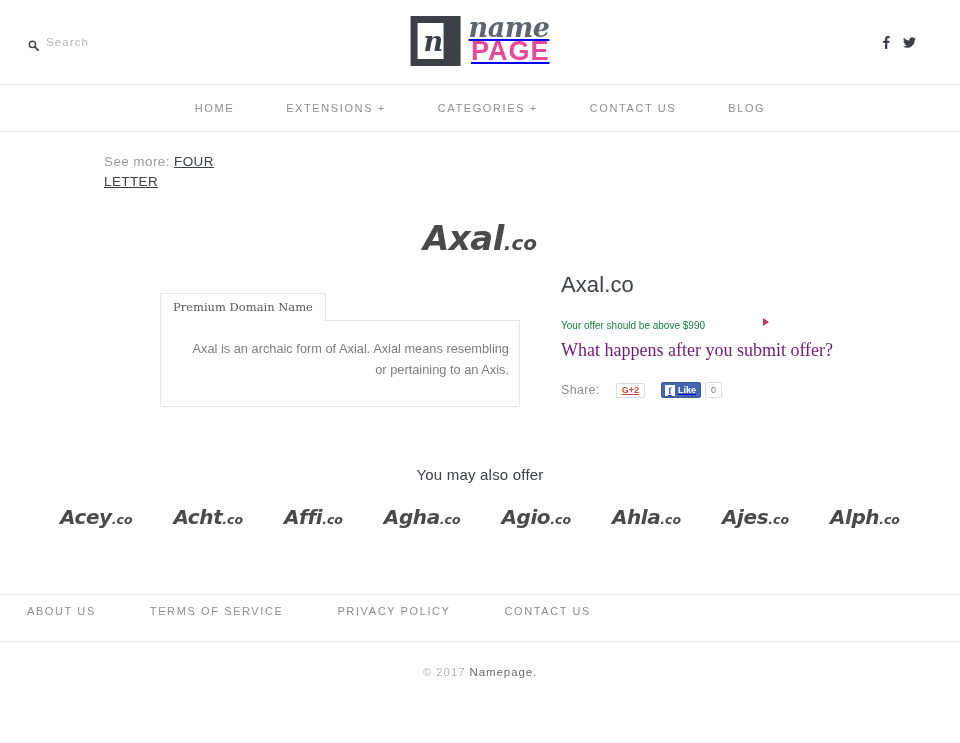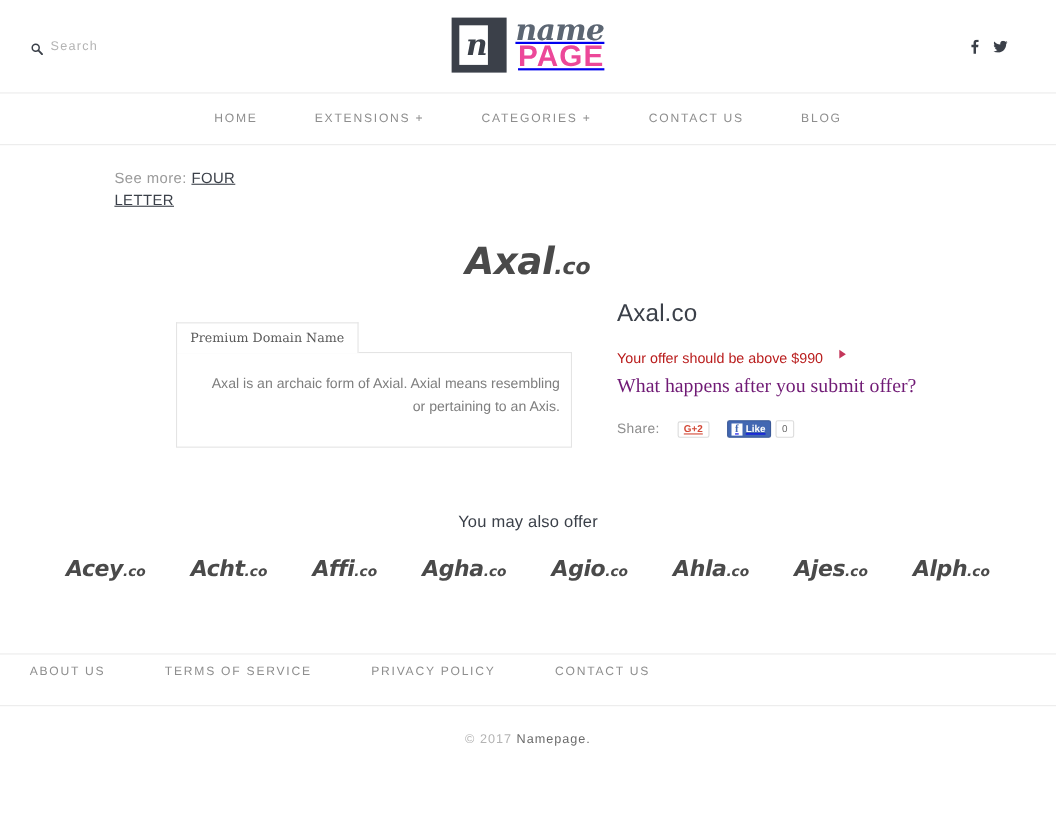--- a/index.html
+++ b/index.html
@@ -123,22 +123,22 @@
     font-family: "Liberation Sans", sans-serif;
   }
   .make-offer {
     display: block; width: 113px; height: 31px;
     background: #5d6d7a; color: #ffffff; border: none;
     font-size: 11.5px; letter-spacing: 1.1px;
     font-family: "Liberation Sans", sans-serif;
     cursor: pointer; margin-bottom: 14px;
   }
   .offer-note {
-    position: relative; font-size: 13px; line-height: 19px;
-    color: #b91c1c; width: 210px;
+    position: relative; font-size: 10px; line-height: 19px;
+    color: #15803d; width: 210px;
   }
   .arrow-marker {
     position: absolute; left: 202px; top: 2px;
     width: 0; height: 0;
     border-top: 4px solid transparent; border-bottom: 4px solid transparent;
     border-left: 6px solid #c4365a;
   }
   .after-link {
     display: block; margin-top: 5px;
     font-family: Liberation Serif, serif;

